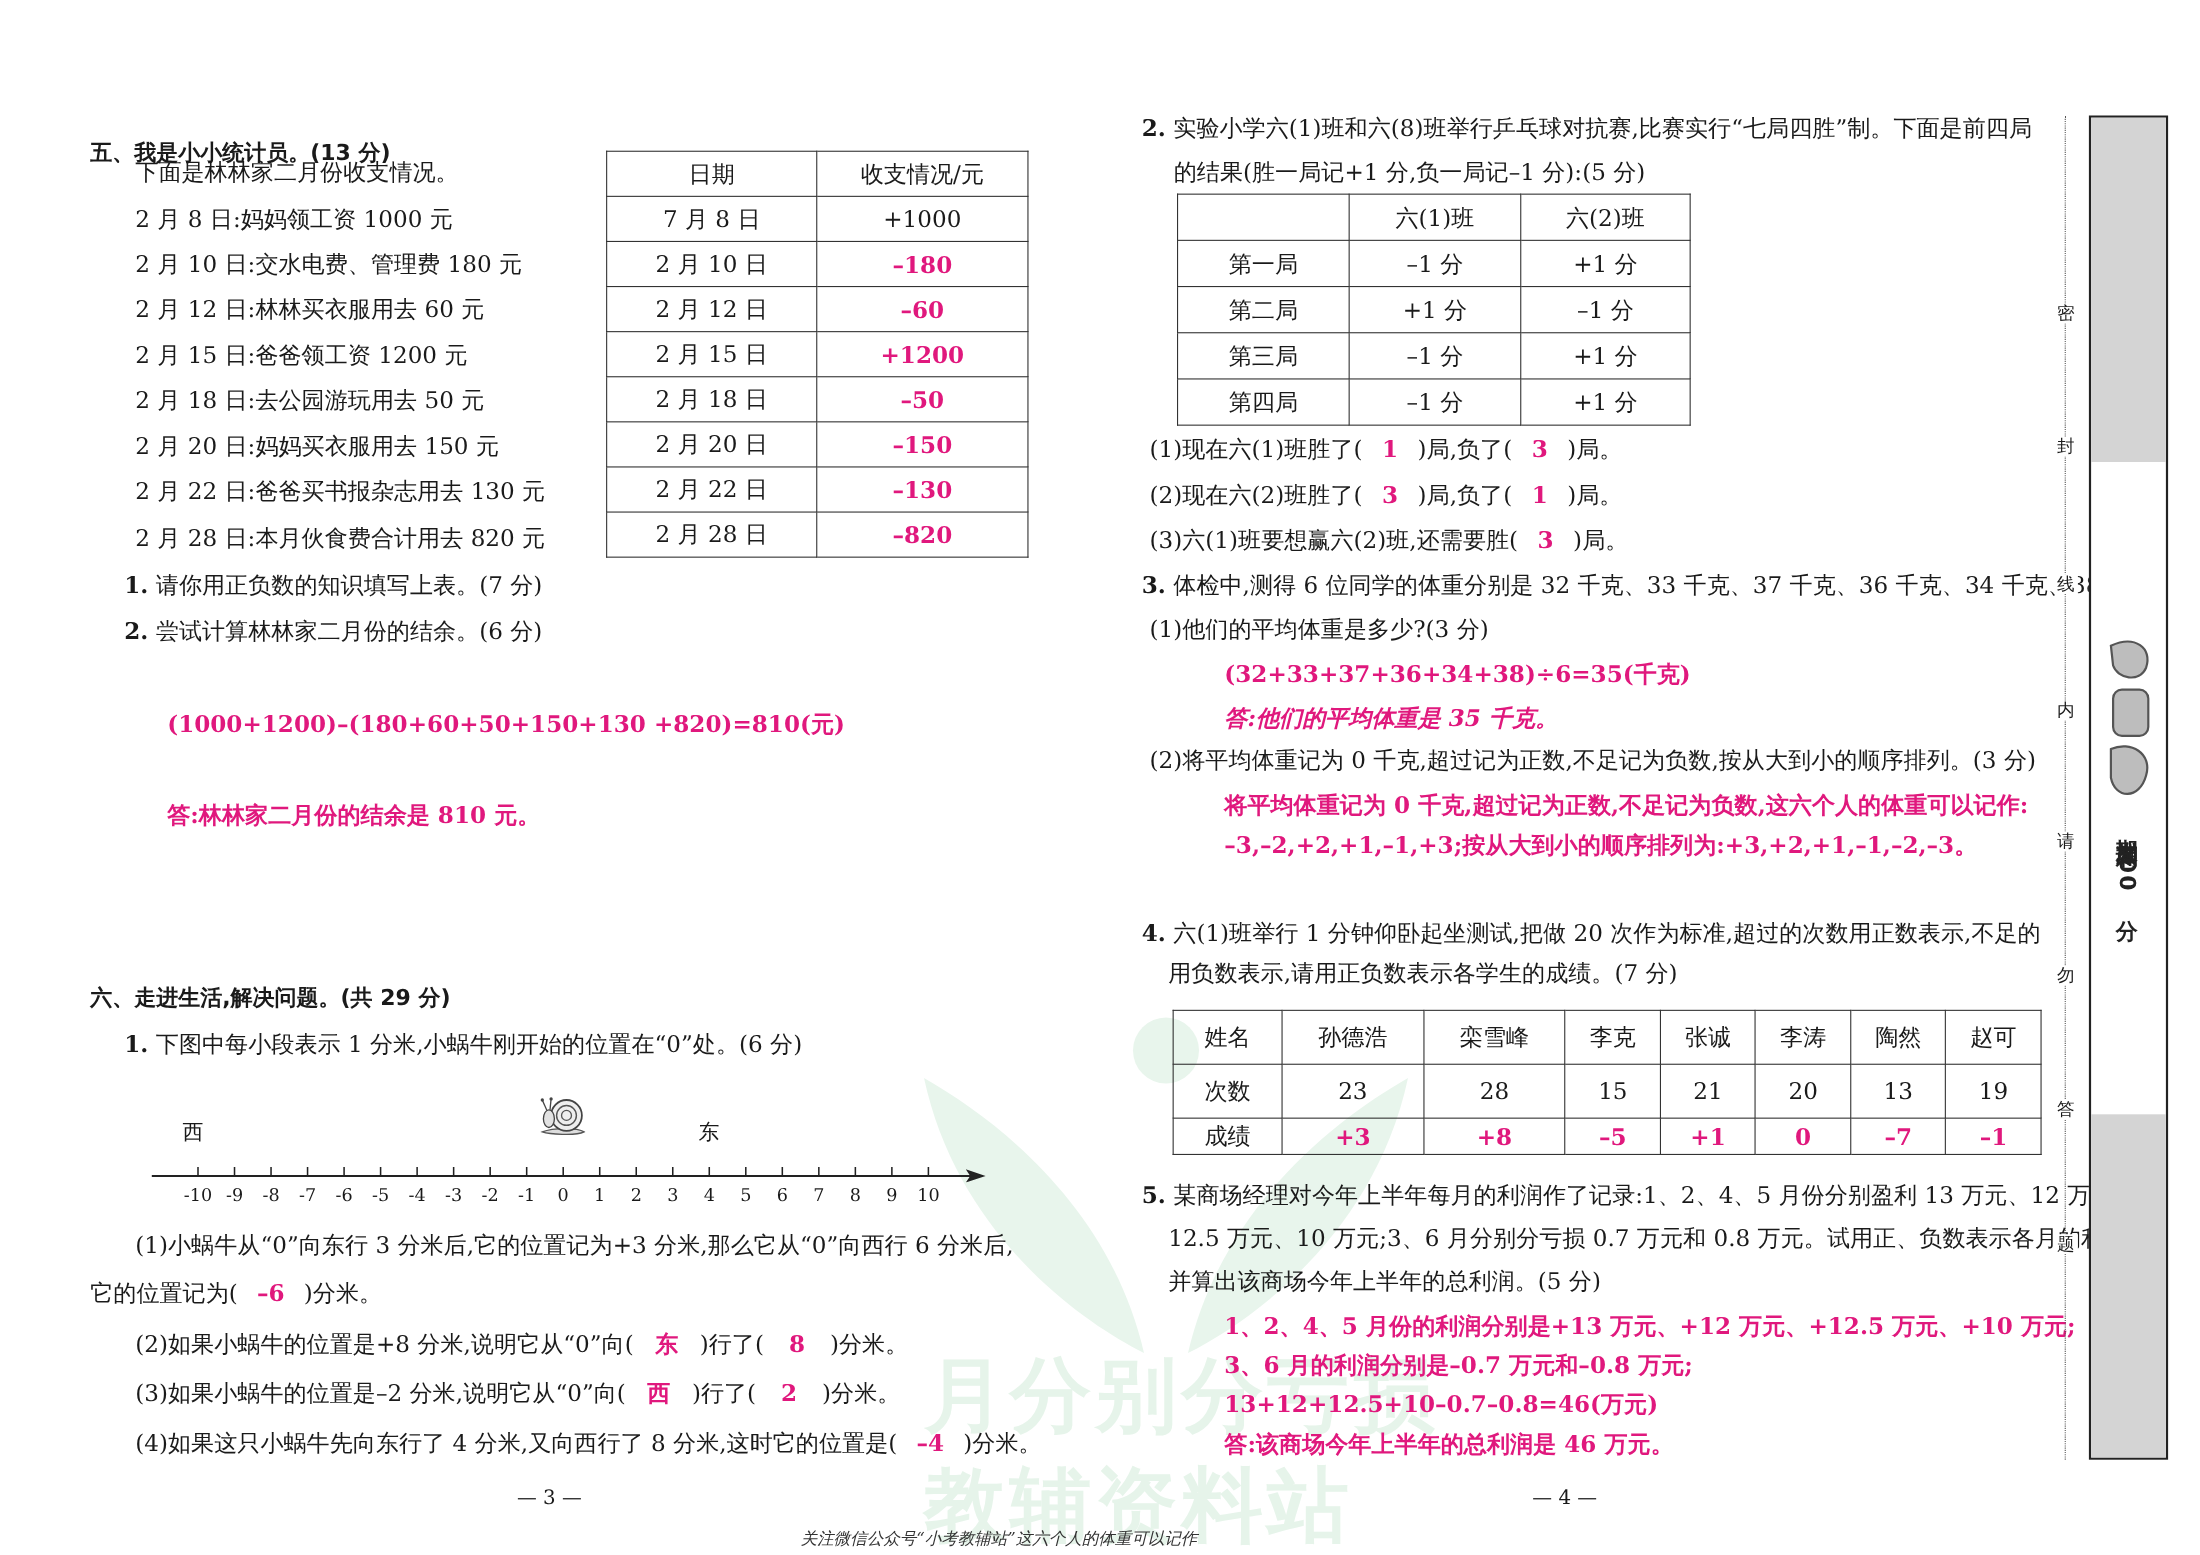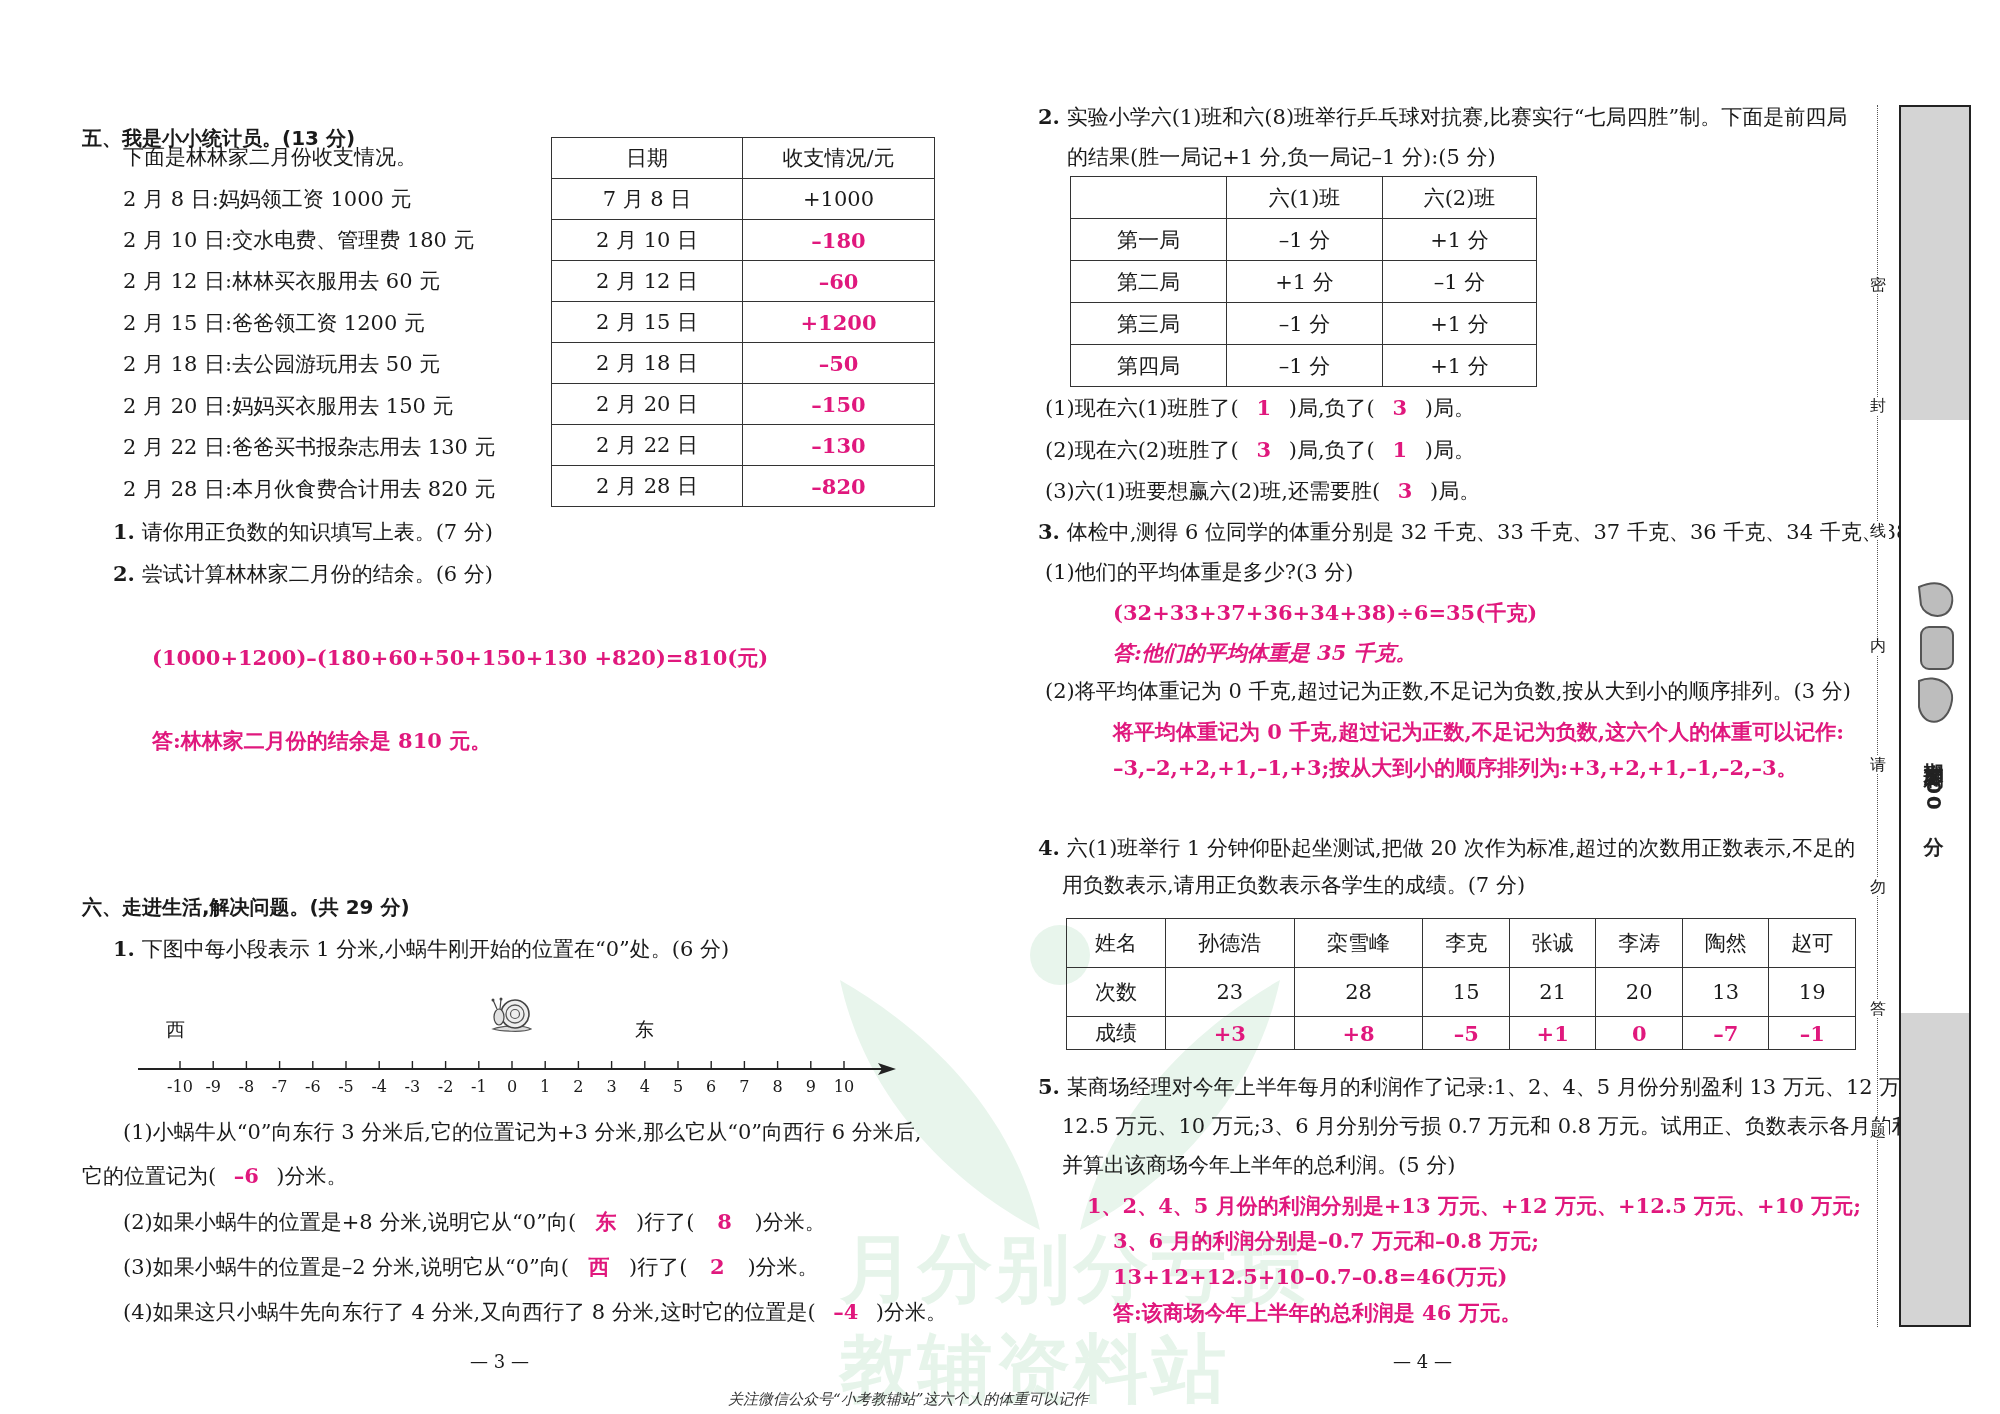--- a/index.html
+++ b/index.html
@@ -297,21 +297,21 @@
     </tr>
   </tbody>
     </table>
 
   <div class="abs" style="left:1038px;top:1076px;">
     <span class="bold">5.</span>
     <span>某商场经理对今年上半年每月的利润作了记录:1、2、4、5 月份分别盈利 13 万元、12 万元、</span>
   </div>
   <div class="abs" style="left:1062px;top:1116px;">12.5 万元、10 万元;3、6 月分别分亏损 0.7 万元和 0.8 万元。试用正、负数表示各月的利润,</div>
   <div class="abs" style="left:1062px;top:1155px;">并算出该商场今年上半年的总利润。(5 分)</div>
-  <div class="abs pink" style="left:1087px;top:1195px;">1、2、4、5 月份的利润分别是+13 万元、+12 万元、+12.5 万元、+10 万元;</div>
+  <div class="abs pink" style="left:1113px;top:1195px;">1、2、4、5 月份的利润分别是+13 万元、+12 万元、+12.5 万元、+10 万元;</div>
   <div class="abs pink" style="left:1113px;top:1230px;">3、6 月的利润分别是–0.7 万元和–0.8 万元;</div>
   <div class="abs pink" style="left:1113px;top:1266px;">13+12+12.5+10–0.7–0.8=46(万元)</div>
   <div class="abs pink" style="left:1113px;top:1302px;">答:该商场今年上半年的总利润是 46 万元。</div>
 
   <div class="abs" style="left:1393px;top:1353px;font-size:18px;">— 4 —</div>
 </div>
 
 <div>
   <div class="sidebar-dots"></div>
   <div class="side-char" style="top:276px;">密</div>

